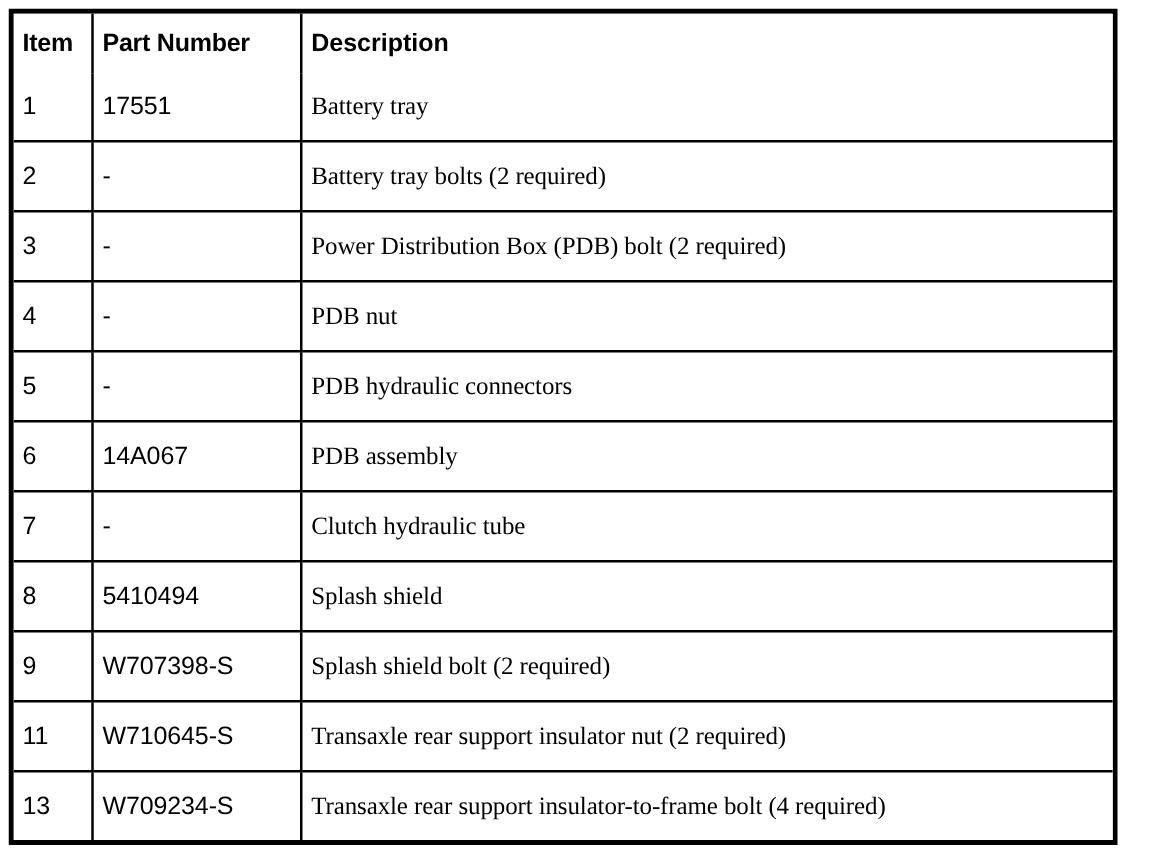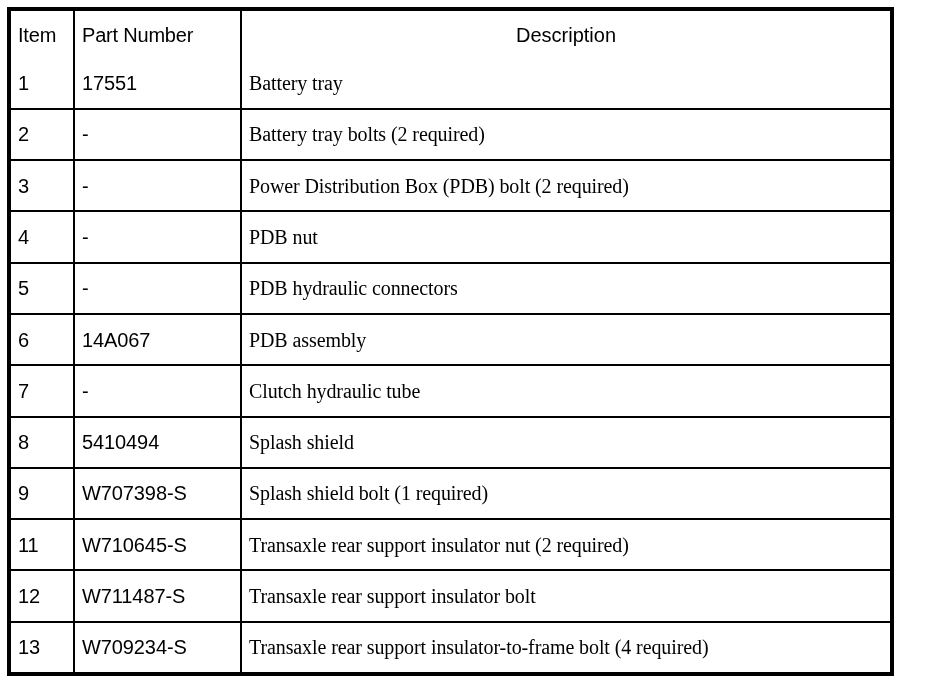--- a/index.html
+++ b/index.html
@@ -60,26 +60,25 @@
   table.parts-table th:last-child,
   table.parts-table td:last-child {
     border-right: 0;
   }
   table.parts-table tr:last-child th,
   table.parts-table tr:last-child td {
     border-bottom: 0;
   }
 
   table.parts-table thead th {
-    font-weight: normal;
+    font-weight: bold;
     font-size: 20px;
     letter-spacing: -0.2px;
   }
   table.parts-table thead th.th-description {
-    text-align: center;
     letter-spacing: 0px;
   }
 
   td.cell-item { font-size: 20px; }
   td.cell-part { font-size: 20px; }
   td.cell-desc { font-size: 20px; letter-spacing: -0.25px; font-family: Liberation Serif, serif; }
 </style>
 </head>
 <body>
 
@@ -135,31 +134,26 @@
           <td class="cell-desc">Clutch hydraulic tube</td>
         </tr>
         <tr>
           <td class="cell-item">8</td>
           <td class="cell-part">5410494</td>
           <td class="cell-desc">Splash shield</td>
         </tr>
         <tr>
           <td class="cell-item">9</td>
           <td class="cell-part">W707398-S</td>
-          <td class="cell-desc">Splash shield bolt (1 required)</td>
+          <td class="cell-desc">Splash shield bolt (2 required)</td>
         </tr>
         <tr>
           <td class="cell-item">11</td>
           <td class="cell-part">W710645-S</td>
           <td class="cell-desc">Transaxle rear support insulator nut (2 required)</td>
-        </tr>
-        <tr>
-          <td class="cell-item">12</td>
-          <td class="cell-part">W711487-S</td>
-          <td class="cell-desc">Transaxle rear support insulator bolt</td>
         </tr>
         <tr>
           <td class="cell-item">13</td>
           <td class="cell-part">W709234-S</td>
           <td class="cell-desc">Transaxle rear support insulator-to-frame bolt (4 required)</td>
         </tr>
       </tbody>
   </table>
 </div>
 

